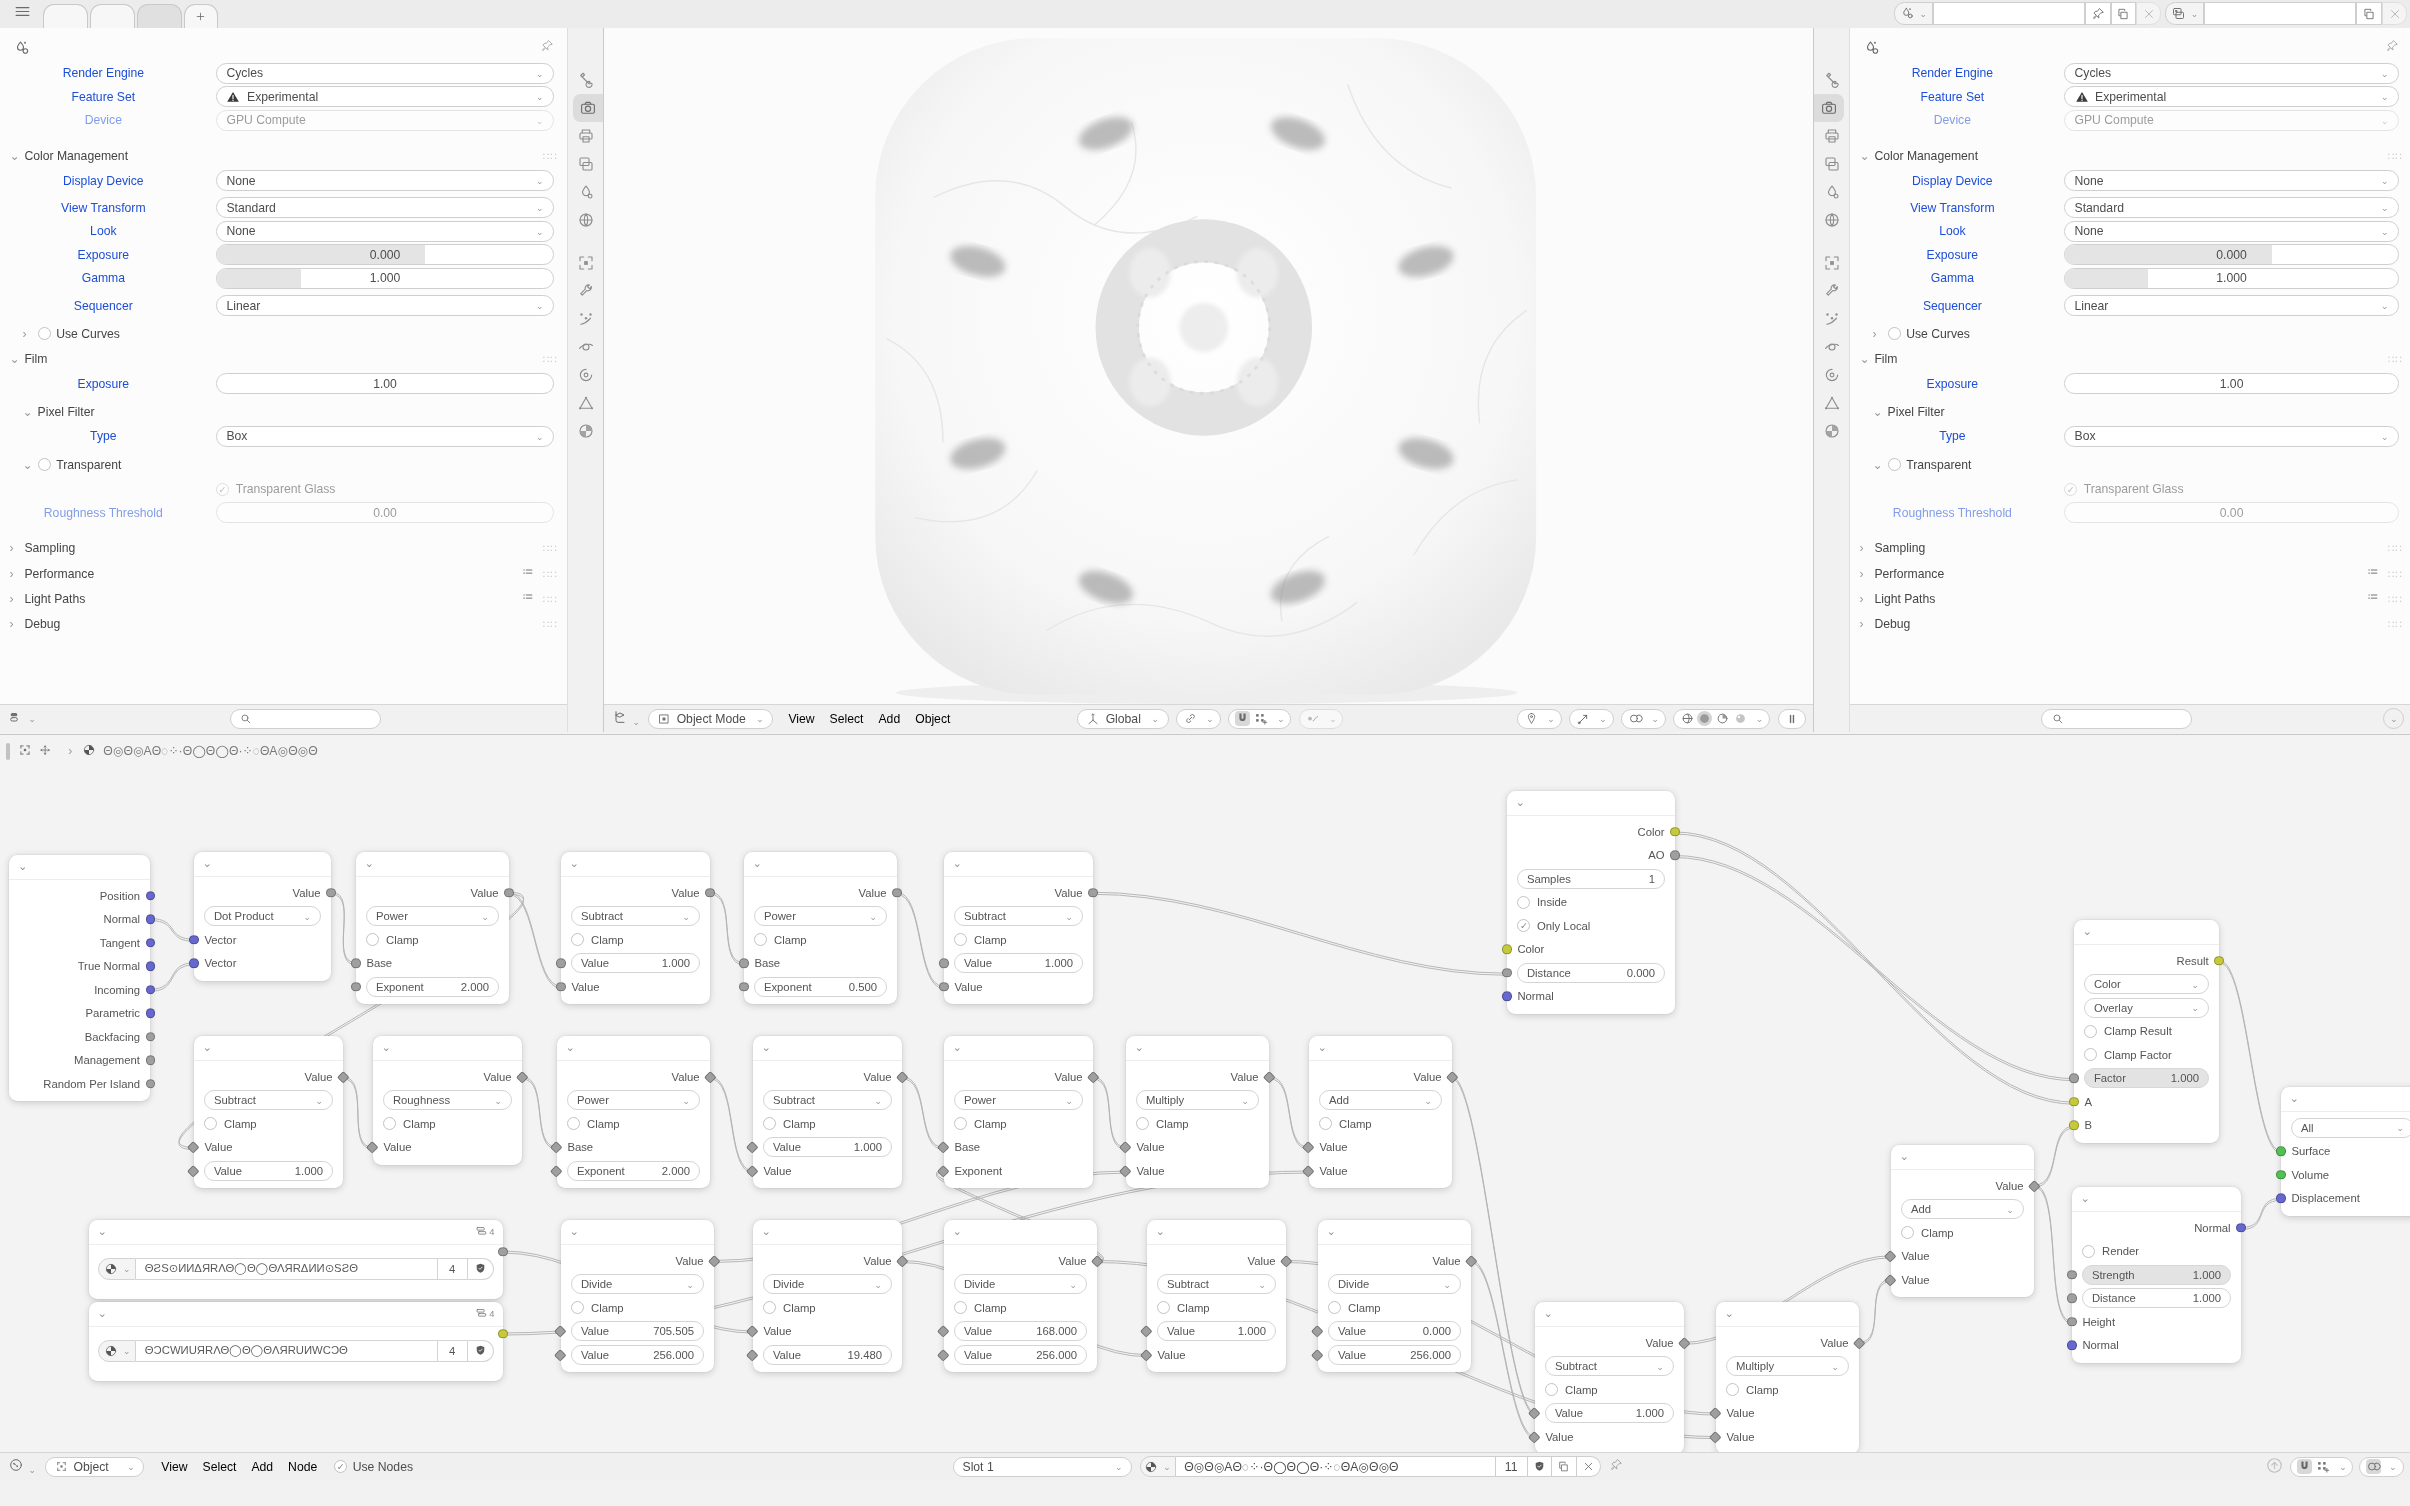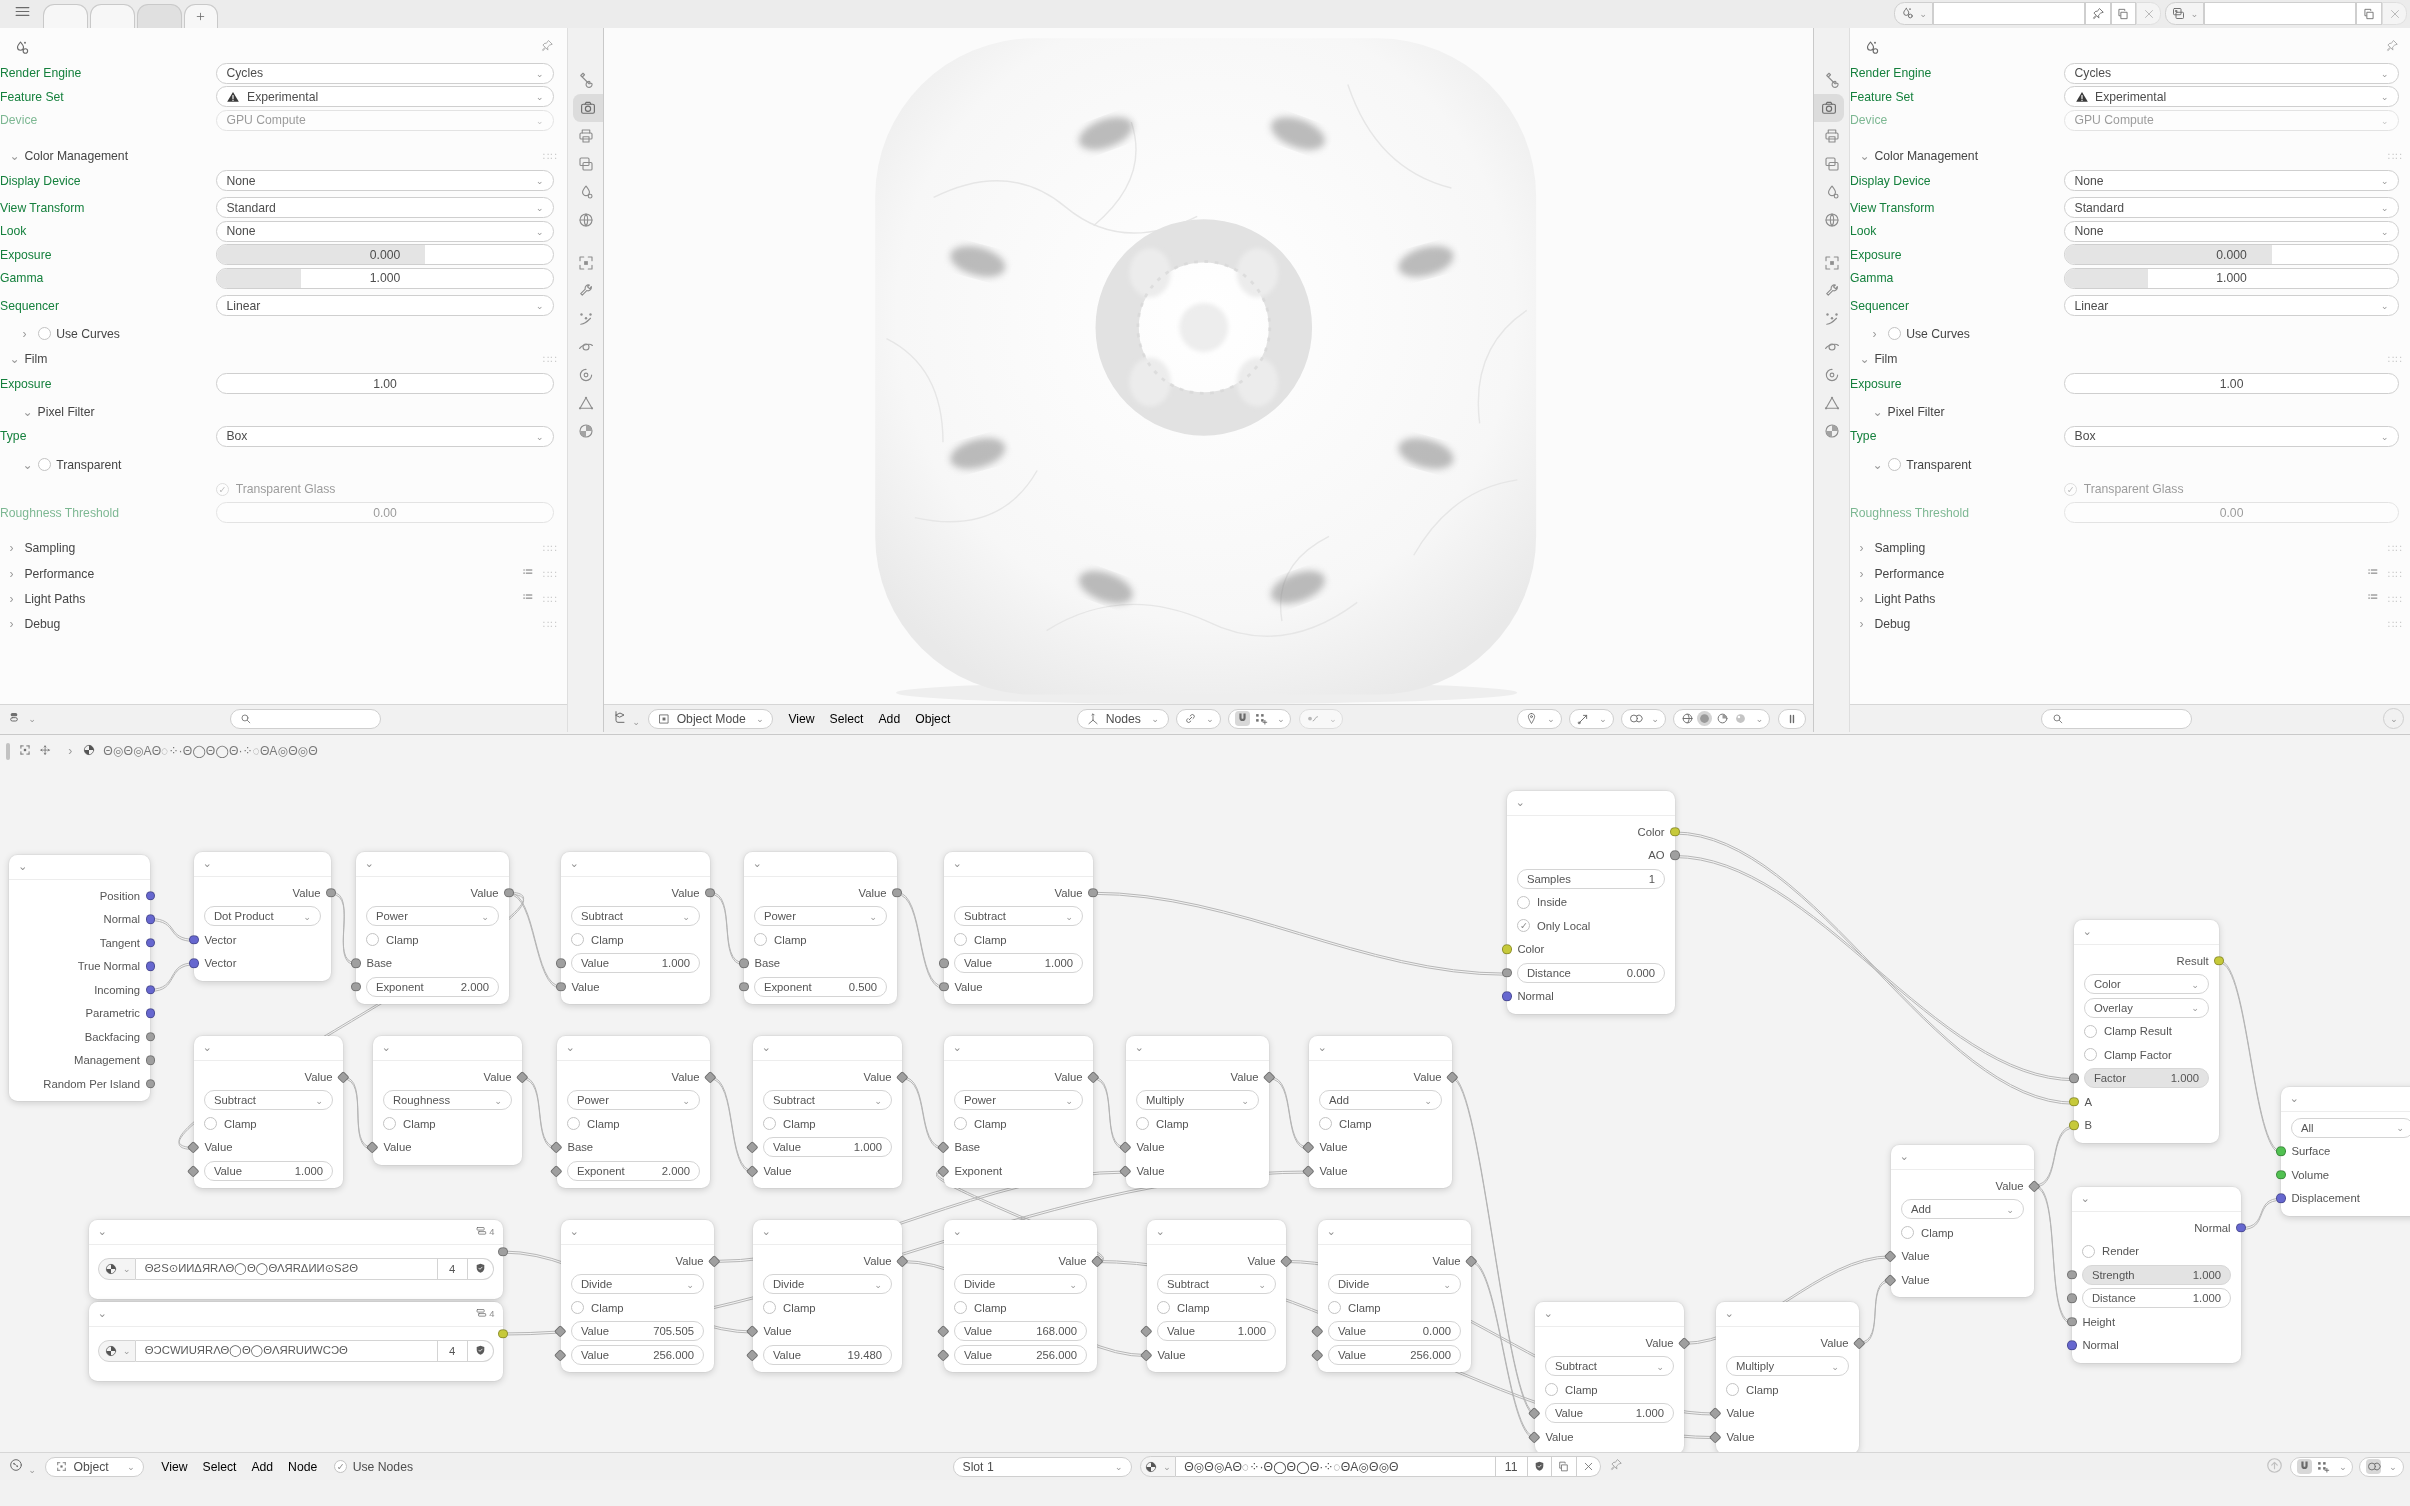--- a/index.html
+++ b/index.html
@@ -30,21 +30,21 @@
   #props-right .props-content{left:36px;right:0;}
   .tabstrip{position:absolute;top:0;bottom:0;width:36px;background:#f1f1f1;display:flex;flex-direction:column;align-items:center;padding-top:38px;box-sizing:border-box;}
   #props-left .tabstrip{right:0;border-left:0.9px solid #dedede;}
   #props-right .tabstrip{left:0;border-right:0.9px solid #dedede;}
   .ptab{width:30px;height:28px;display:flex;align-items:center;justify-content:center;opacity:.75;}
   .ptab.active{background:#dcdcdc;opacity:1;}
   #props-left .ptab.active{border-radius:7.5px 0 0 7.5px;margin-left:5.6px;}
   #props-right .ptab.active{border-radius:0 7.5px 7.5px 0;margin-right:5.6px;}
   .ptab.gap{height:15px;}
   .prow{display:flex;align-items:center;height:23.5px;padding-right:13px;}
-  .plabel{width:39%;text-align:left;padding-right:9.4px;box-sizing:border-box;color:#15803d;white-space:nowrap;}
+  .plabel{width:39%;text-align:center;padding-right:9.4px;box-sizing:border-box;color:#1d4ed8;white-space:nowrap;}
   .pwidget{flex:1;position:relative;}
   .pw{height:21px;border:0.9px solid #cfcfcf;border-radius:10.4px;background:#fff;display:flex;align-items:center;padding:0 9.4px;box-sizing:border-box;position:relative;overflow:hidden;}
   .pw .val-c{flex:1;text-align:center;}
   .pw .fill{position:absolute;left:0;top:0;bottom:0;background:#e4e4e4;}
   .pw .over{position:relative;z-index:1;flex:1;display:flex;align-items:center;}
   .psection{display:flex;align-items:center;height:25.4px;padding:0 9.4px;color:#454545;}
   .psection .grip{margin-left:auto;color:#c9c9c9;font-size:10.4px;letter-spacing:0.9px;}
   .pchk{width:13px;height:13px;border:0.9px solid #c3c3c3;border-radius:50%;background:#fff;display:inline-flex;align-items:center;justify-content:center;font-size:9.4px;color:#8a8a8a;box-sizing:border-box;}
   .disabled{opacity:.55;}
   .pfooter{position:absolute;left:0;right:0;bottom:0;height:28px;background:#f1f1f1;border-top:0.9px solid #d6d6d6;display:flex;align-items:center;padding:0 7.5px;box-sizing:border-box;}
@@ -572,21 +572,21 @@
           <span class="menuitem">Add</span>
           <span class="menuitem">Object</span>
           <span style="flex: 1 1 0%;"></span>
           <div class="pill" style="gap: 5.6px;">
             <span class="icon">
               <svg width="14" height="14" viewBox="0 0 24 24" fill="none" stroke="#6b6b6b" stroke-width="1.5" stroke-linecap="round" stroke-linejoin="round">
                 <path d="M12 14V4M12 14L5 20M12 14l7 6"></path>
                 <path d="M10 5l2-2 2 2"></path>
               </svg>
             </span>
-            <span>Nodes</span>
+            <span>Global</span>
             <span class="chev">⌄</span>
           </div>
           <div class="pill" style="gap: 3.8px; margin-left: 7.5px; padding: 0px 5.6px;">
             <span class="icon">
               <svg width="15" height="15" viewBox="0 0 24 24" fill="none" stroke="#6b6b6b" stroke-width="1.5" stroke-linecap="round" stroke-linejoin="round">
                 <path d="M10 14l4-4"></path>
                 <path d="M8 12L6.5 13.5a3 3 0 004.2 4.2L12.5 16M16 12l1.5-1.5a3 3 0 00-4.2-4.2L11.5 8"></path>
               </svg>
             </span>
             <span class="chev">⌄</span>

